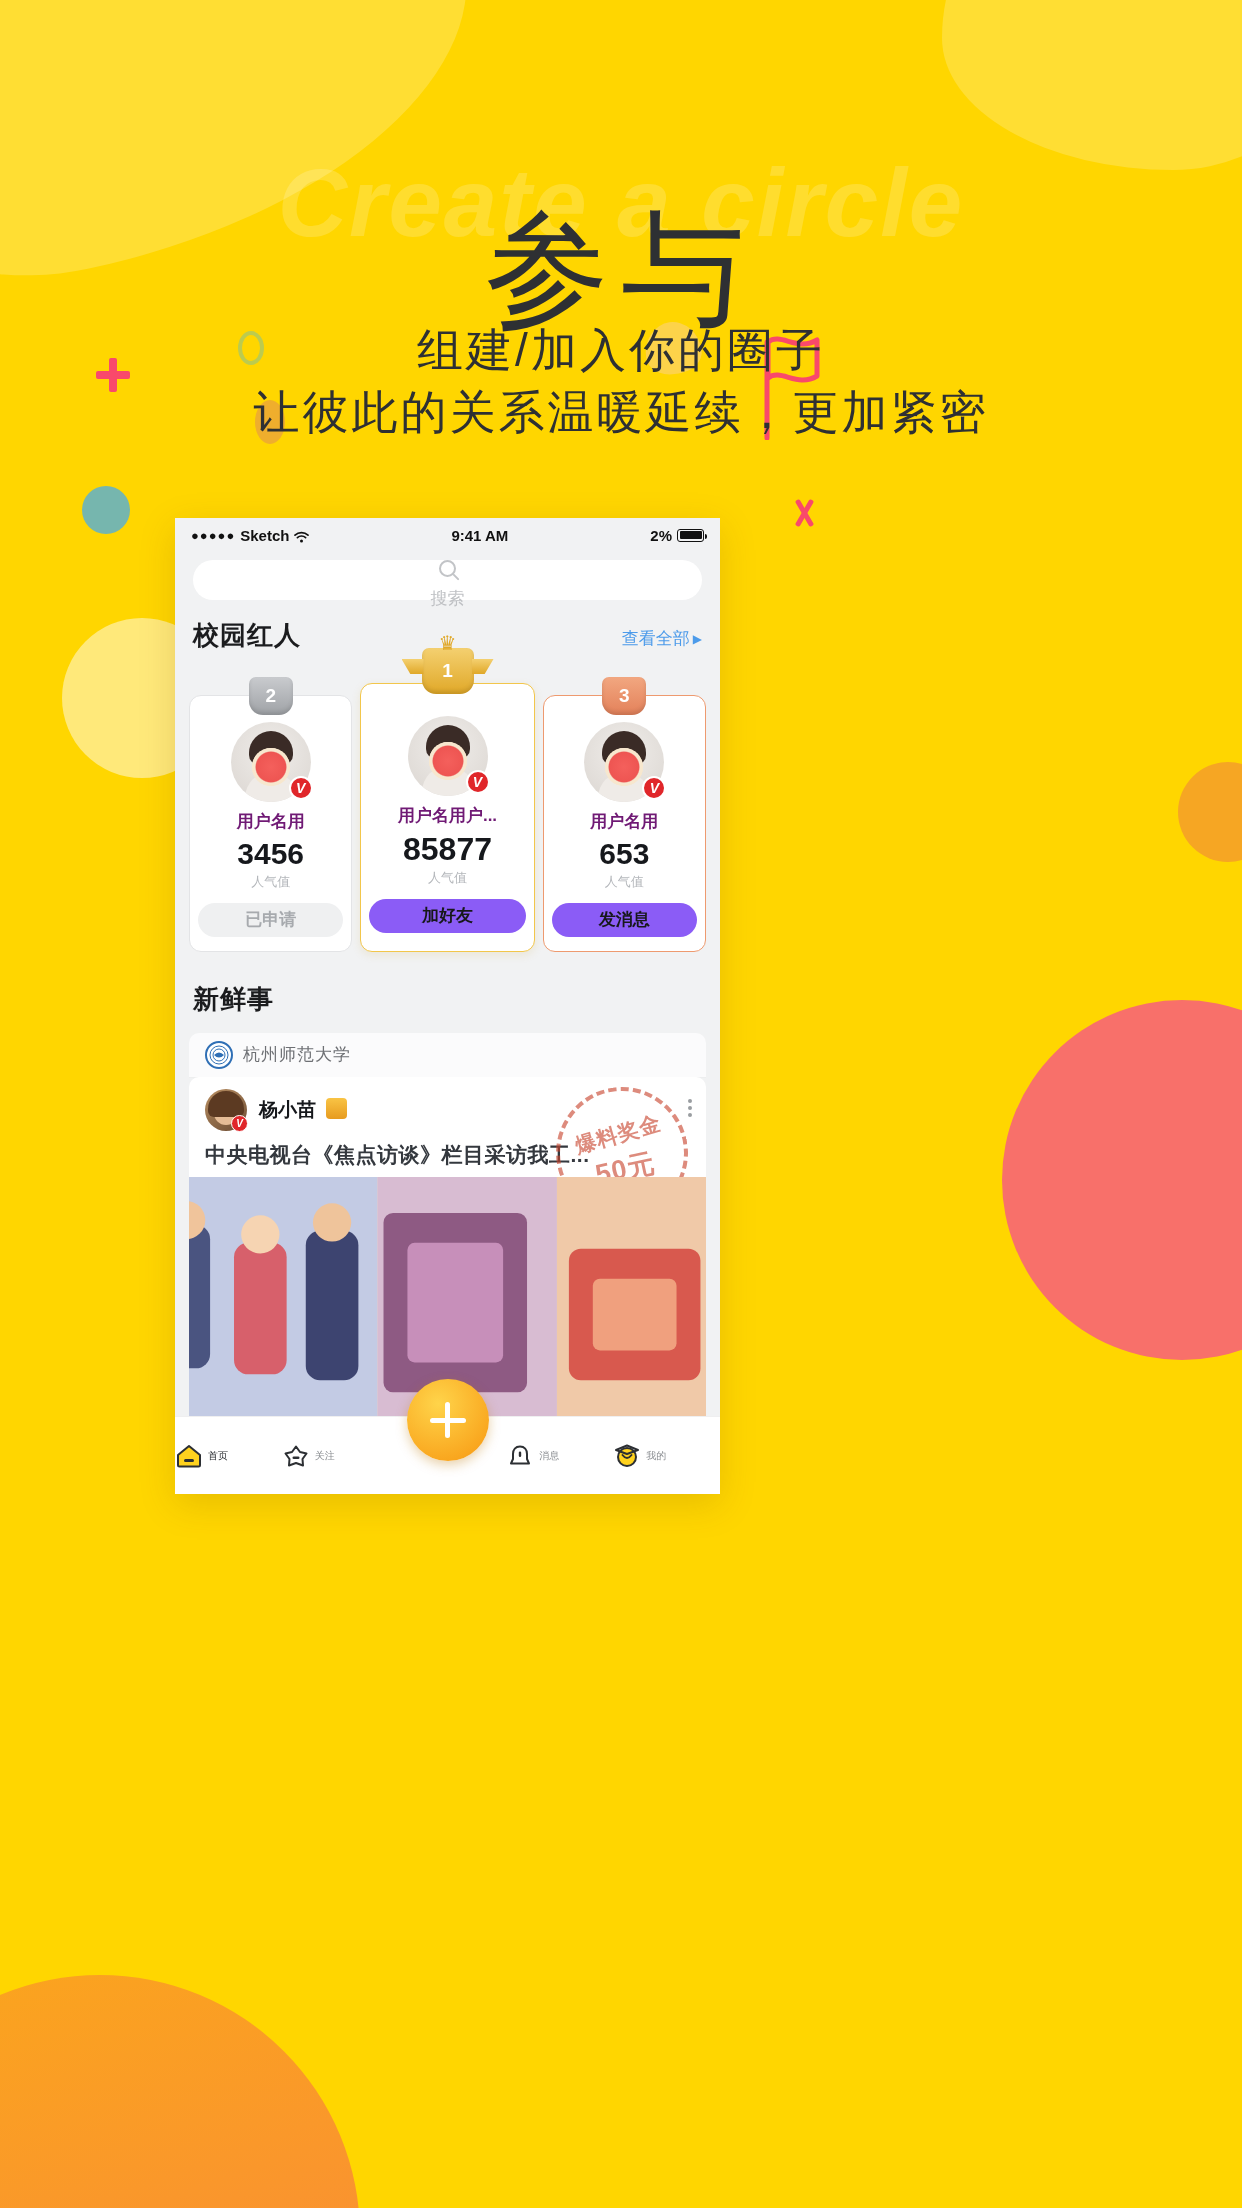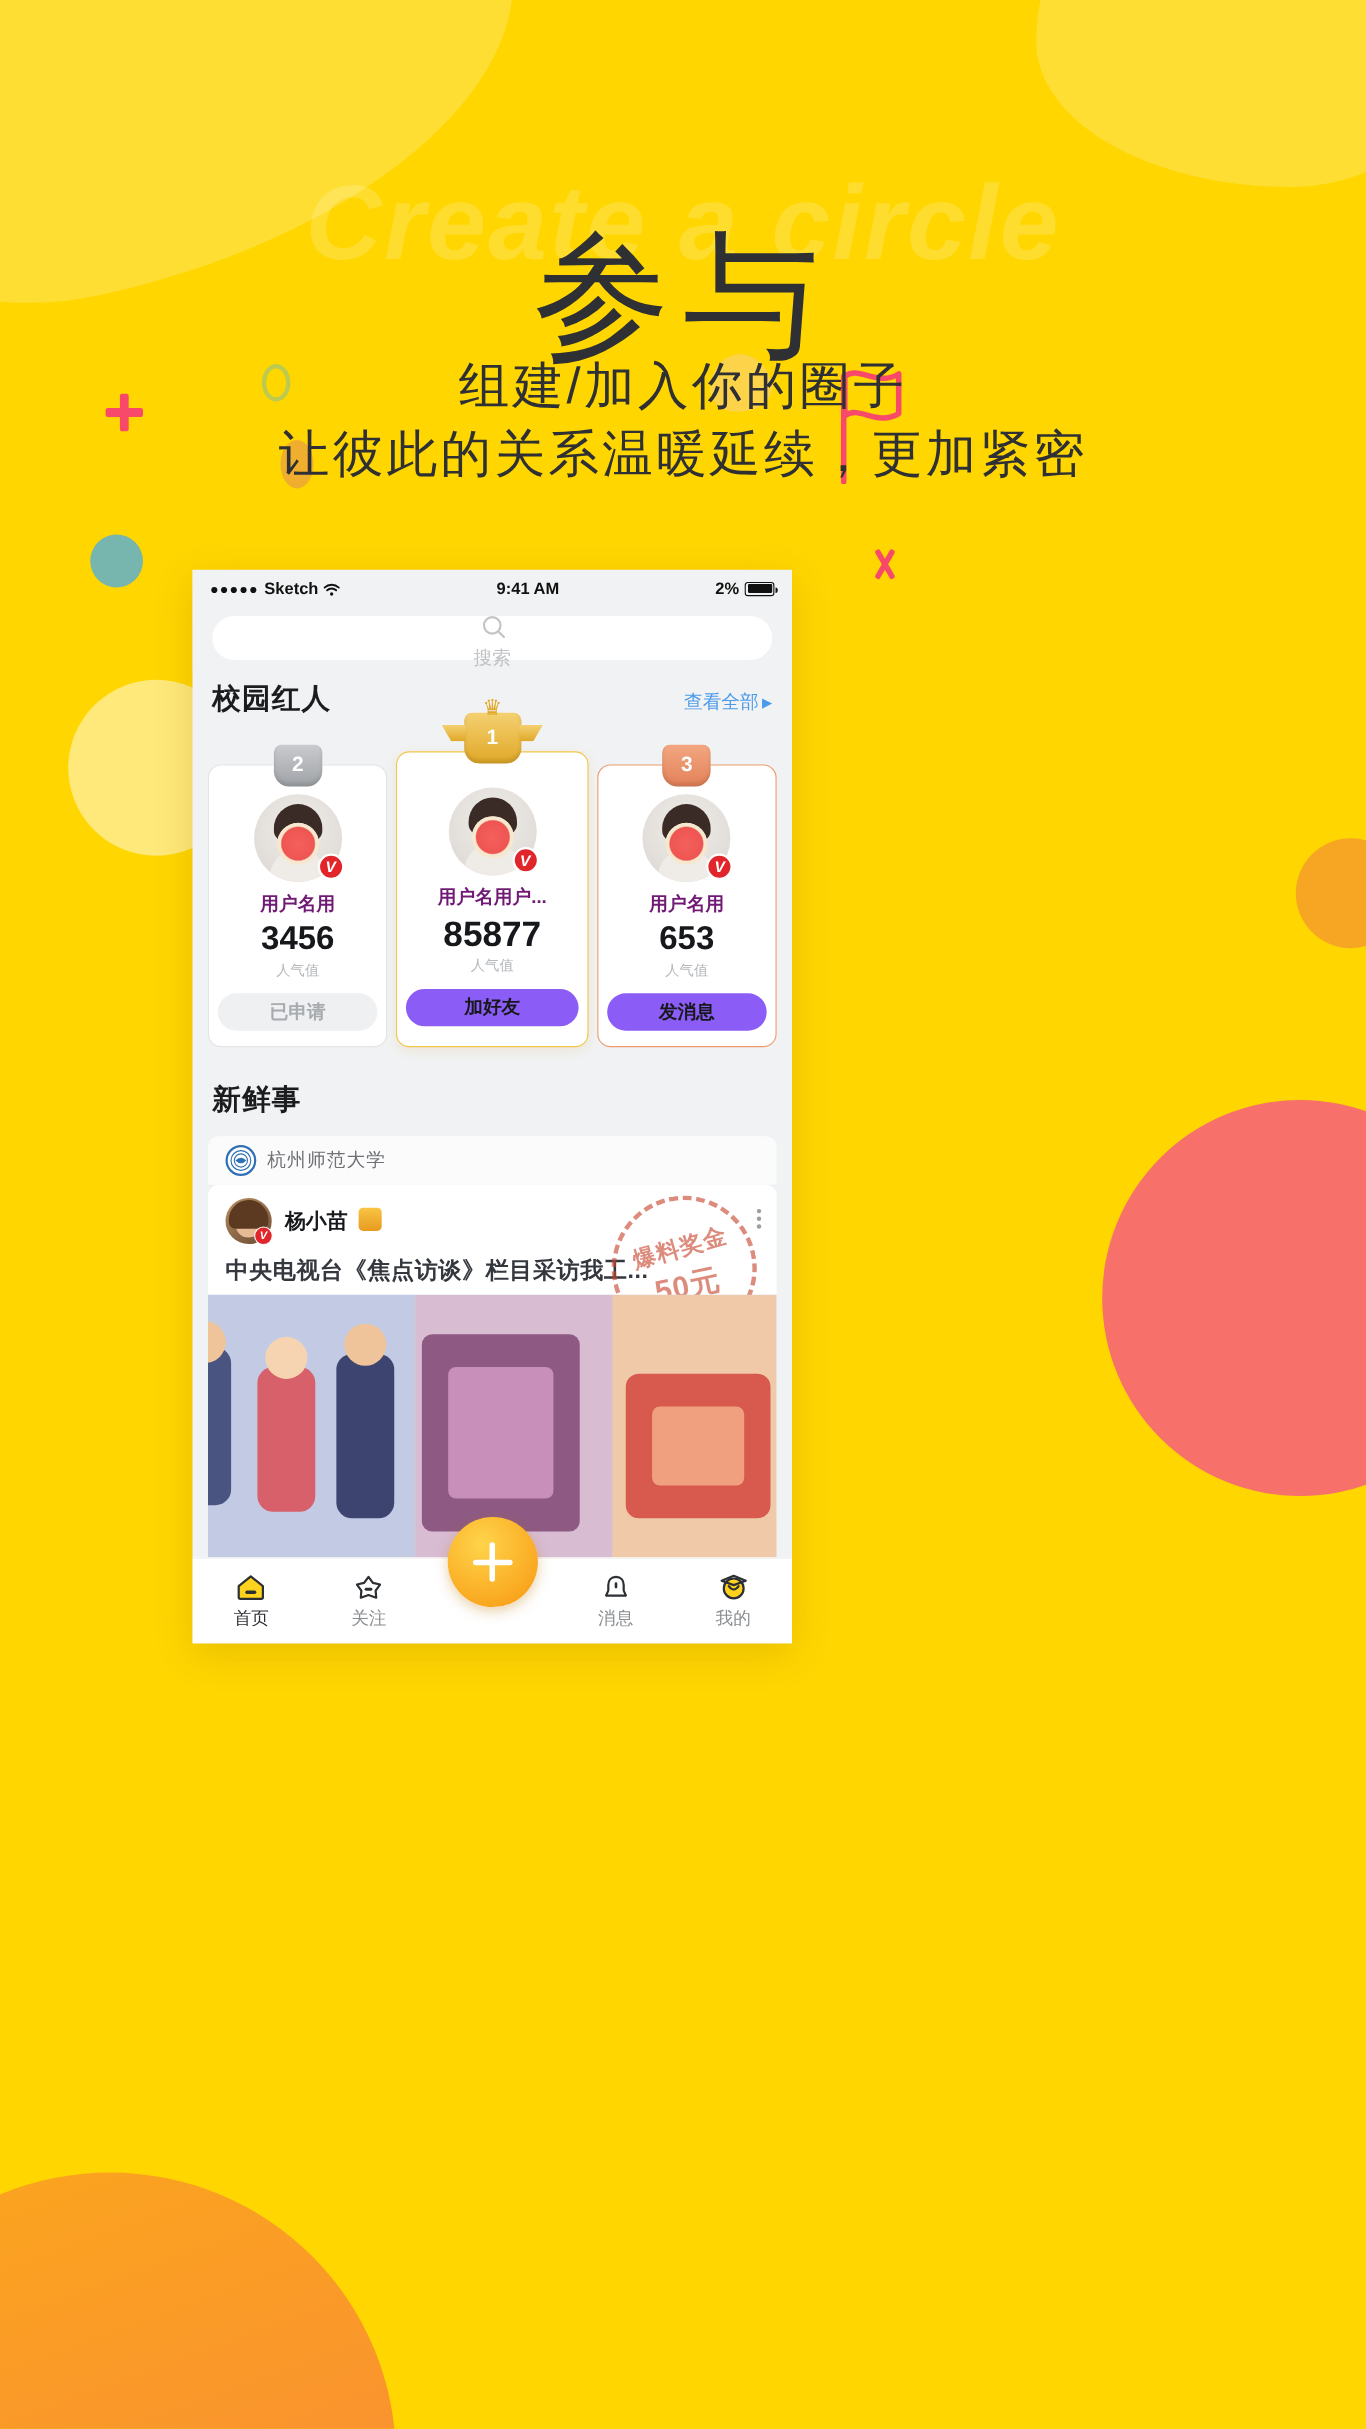--- a/index.html
+++ b/index.html
@@ -363,22 +363,22 @@
   
   .tabbar {
     flex: 0 0 78px; height: 78px;
     background:#fff;
     display:flex; align-items:center;
     position: relative;
     border-top: 1px solid #EFEFF0;
   }
   .tab {
     flex: 1; text-align:center;
-    display:flex; flex-direction:column; align-items:center; gap:5px;
-    font-size: 16px; color:#8A8D91;
+    display:flex; flex-direction:row; align-items:center; gap:5px;
+    font-size: 10px; color:#8A8D91;
   }
   .tab.active { color:#2C2F33; }
   .tab .ico { width:28px; height:26px; display:flex; align-items:center; justify-content:center; }
   .tab-spacer { flex: 1.1; }
   .fab {
     position:absolute; left:50%; transform: translateX(-50%);
     top: -38px;
     width: 82px; height: 82px; border-radius:50%;
     background: radial-gradient(circle at 38% 30%, #FFD44A 0%, #F9A61E 75%, #F39215 100%);
     box-shadow: 0 4px 12px rgba(190,120,10,.35);

